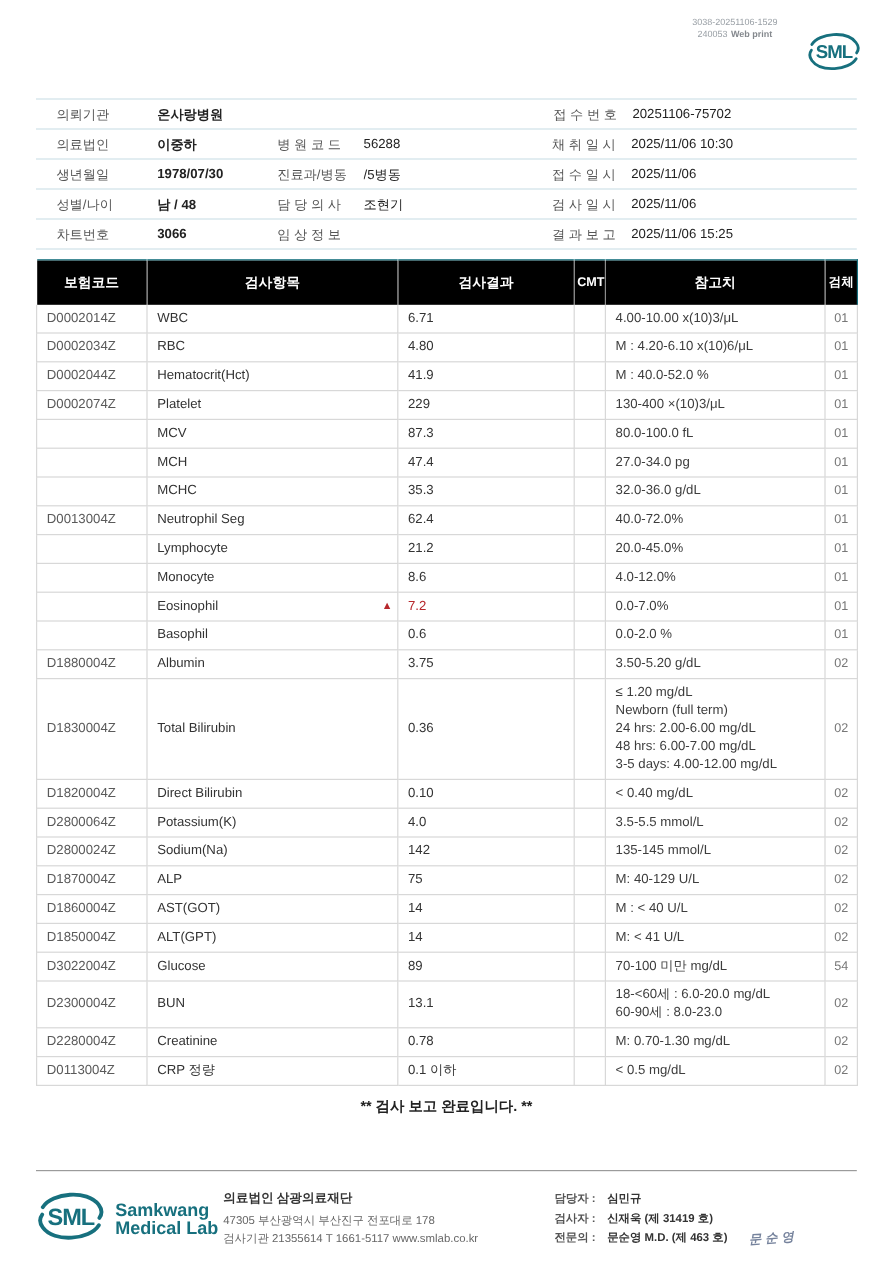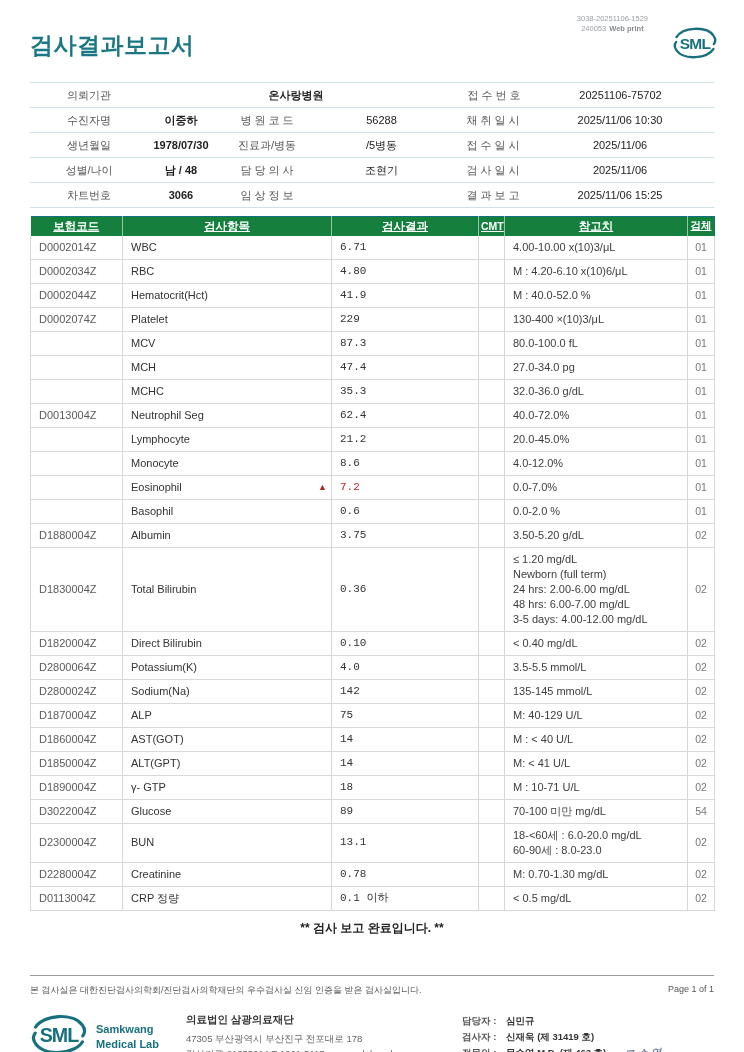--- a/index.html
+++ b/index.html
@@ -13,86 +13,84 @@
 
   
   .hdr { position:relative; height:58px; }
   .title { position:absolute; left:0; top:16px; font-size:23px; font-weight:800; color:#1a7884; letter-spacing:.5px; }
   .printref { position:absolute; right:66px; top:0; font-size:7.5px; line-height:9.5px; color:#9aa0a6; text-align:center; white-space:nowrap; }
   .printref .wp { font-weight:700; color:#85898e; margin-left:3px; }
   .logo-top { position:absolute; right:-4px; top:12px; }
 
   
   .info { margin-top:10px; border-top:1px solid #cfe2e8; width:684px; }
-  .info-row { display:flex; align-items:center; height:25px; border-bottom:1px solid #cfe2e8; font-size:11px;text-align:center; }
+  .info-row { display:flex; align-items:center; height:25px; border-bottom:1px solid #cfe2e8; font-size:11px; }
   .cell { overflow:hidden; white-space:nowrap; }
   .lab { color:#555; }
   .val { color:#222; }
   .l1 { width:101px; padding-left:17px; }
   .v1 { width:100px; font-weight:700; }
   .v1.w1 { width:330px; }
   .v1.wf { width:566px; font-weight:400; }
   .l2 { width:72px; }
   .v2 { width:157px; }
   .l3 { width:66px; }
   .v3 { flex:1; padding-left:0; }
 
   
   .results { margin-top:8px; }
   table { border-collapse:collapse; width:684px; table-layout:fixed; font-size:11px; }
   thead th {
-    background:#15803d; color:#fff; font-weight:600; font-size:11.5px;
-    height:19px; padding:0 2px; border-right:1px solid rgba(255,255,255,.55);
+    background:#000000; color:#fff; font-weight:600; font-size:11.5px;
+    height:37px; padding:0 2px; border-right:1px solid rgba(255,255,255,.55);
     border-top:1px solid #17707e;
-    text-decoration:underline;
   }
   thead th:last-child { border-right:1px solid #17707e; }
   tbody td {
     border:1px solid #d8d8d8; padding:3px 8px; line-height:15px; vertical-align:middle;
   }
   tbody tr td { border-top:none; }
   td.code { color:#5a5a5a; }
   td.item { color:#333; position:relative; padding-right:16px;margin-top:32px; }
   .flag { position:absolute; right:4px; top:50%; transform:translateY(-50%); font-size:9px; line-height:9px; }
   .flag.high { color:#b7282c; }
   .flag.low  { color:#2a55c8; }
-  td.result { color:#333;font-family:Liberation Mono, monospace; }
+  td.result { color:#333; }
   td.result.high { color:#b7282c; }
   td.result.low  { color:#2a55c8; }
   td.ref { white-space:pre-line; color:#3d3d3d; padding:4px 8px; }
   td.spec { text-align:center; color:#777; padding:3px 1px; font-size:10.5px; }
 
   .complete { width:684px; text-align:center; font-size:12px; font-weight:600; color:#222; margin-top:9px; }
 
   
   .bottom { position:absolute; left:30px; width:684px; top:975px; }
   .rule { border-top:1.5px solid #9b9b9b; }
   .acc-row { display:flex; justify-content:space-between; margin-top:8px; font-size:9px; color:#555; }
   .foot { display:flex; margin-top:16px; align-items:flex-start; }
   .logo-blk { display:flex; align-items:center; gap:8px; width:152px; }
-  .lab-en { color:#17707e; font-size:11px; font-weight:700; line-height:15px; }
+  .lab-en { color:#17707e; font-size:15px; font-weight:700; line-height:15px; }
   .org { margin-left:4px; width:258px; }
   .org-name { font-size:10.5px; font-weight:700; color:#333; margin-bottom:4px;font-family:Liberation Serif, serif; }
   .org-line { font-size:9.5px; color:#666; line-height:15px; }
   .staff { margin-left:18px; font-size:9.5px; line-height:16px; }
   .staff-line { display:flex;font-weight:bold; }
   .staff-label { color:#555; width:44px; }
   .staff-name { color:#333; }
   .sig {
     display:inline-block; margin-left:18px; color:#5f6e8c; font-family:"DejaVu Serif",serif;
     font-style:italic; font-size:10.5px; letter-spacing:3px; transform:rotate(-4deg); opacity:.85;
   }
 </style>
 </head>
 <body>
 
 <div class="page">
 
   <div class="hdr">
-    <div class="title">검사결과보고서</div>
     <div class="printref">
       <div>3038-20251106-1529</div>
       <div><span>240053</span><span class="wp">Web print</span></div>
     </div>
     <div class="logo-top">
       <svg viewBox="0 0 62 46" width="46" height="34">
         <path d="M6 15 C14 2, 46 -1, 56 13 C59 17, 59 21, 56.5 24.5" fill="none" stroke="#17707e" stroke-width="3.2" stroke-linecap="round"></path>
         <path d="M56 31 C48 44, 16 47, 6 33 C3 29, 3 25, 5.5 21.5" fill="none" stroke="#17707e" stroke-width="3.2" stroke-linecap="round"></path>
         <text x="31" y="30.5" text-anchor="middle" font-size="21" font-weight="bold" fill="#17707e" letter-spacing="-1" font-family="Liberation Sans, sans-serif">SML</text>
       </svg>
@@ -102,21 +100,21 @@
   <div class="info">
   <div class="info-row">
     <span class="cell lab l1">의뢰기관</span>
     <span class="cell val v1 w1">온사랑병원</span>
 
     <span class="cell lab l3">접 수 번 호</span>
     <span class="cell val v3">20251106-75702</span>
   </div>
 
   <div class="info-row">
-    <span class="cell lab l1">수진자명</span>
+    <span class="cell lab l1">의료법인</span>
     <span class="cell val v1">이중하</span>
     <span class="cell lab l2">병 원 코 드</span>
     <span class="cell val v2">56288</span>
     <span class="cell lab l3">채 취 일 시</span>
     <span class="cell val v3">2025/11/06 10:30</span>
   </div>
 
   <div class="info-row">
     <span class="cell lab l1">생년월일</span>
     <span class="cell val v1">1978/07/30</span>
@@ -346,28 +344,20 @@
 
   <tr>
     <td class="code">D1850004Z</td>
     <td class="item"><span class="itxt">ALT(GPT)</span></td>
     <td class="result">14</td>
     <td class="cmt"></td>
     <td class="ref">M: &lt; 41 U/L</td>
     <td class="spec">02</td>
   </tr>
 
-  <tr>
-    <td class="code">D1890004Z</td>
-    <td class="item"><span class="itxt">γ- GTP</span></td>
-    <td class="result">18</td>
-    <td class="cmt"></td>
-    <td class="ref">M : 10-71 U/L</td>
-    <td class="spec">02</td>
-  </tr>
 
   <tr>
     <td class="code">D3022004Z</td>
     <td class="item"><span class="itxt">Glucose</span></td>
     <td class="result">89</td>
     <td class="cmt"></td>
     <td class="ref">70-100 미만 mg/dL</td>
     <td class="spec">54</td>
   </tr>
 
@@ -400,24 +390,20 @@
   </tr>
 </tbody>
     </table>
     <div class="complete">** 검사 보고 완료입니다. **</div>
   </div>
 
 </div>
 
 <div class="bottom">
   <div class="rule"></div>
-  <div class="acc-row">
-    <span>본 검사실은 대한진단검사의학회/진단검사의학재단의 우수검사실 신임 인증을 받은 검사실입니다.</span>
-    <span>Page 1 of 1</span>
-  </div>
   <div class="foot">
     <div class="logo-blk">
       <span>
         <svg viewBox="0 0 62 46" width="58" height="43">
           <path d="M6 15 C14 2, 46 -1, 56 13 C59 17, 59 21, 56.5 24.5" fill="none" stroke="#17707e" stroke-width="3.4" stroke-linecap="round"></path>
           <path d="M56 31 C48 44, 16 47, 6 33 C3 29, 3 25, 5.5 21.5" fill="none" stroke="#17707e" stroke-width="3.4" stroke-linecap="round"></path>
           <text x="31" y="30.5" text-anchor="middle" font-size="21" font-weight="bold" fill="#17707e" letter-spacing="-1" font-family="Liberation Sans, sans-serif">SML</text>
         </svg>
       </span>
       <span class="lab-en">

